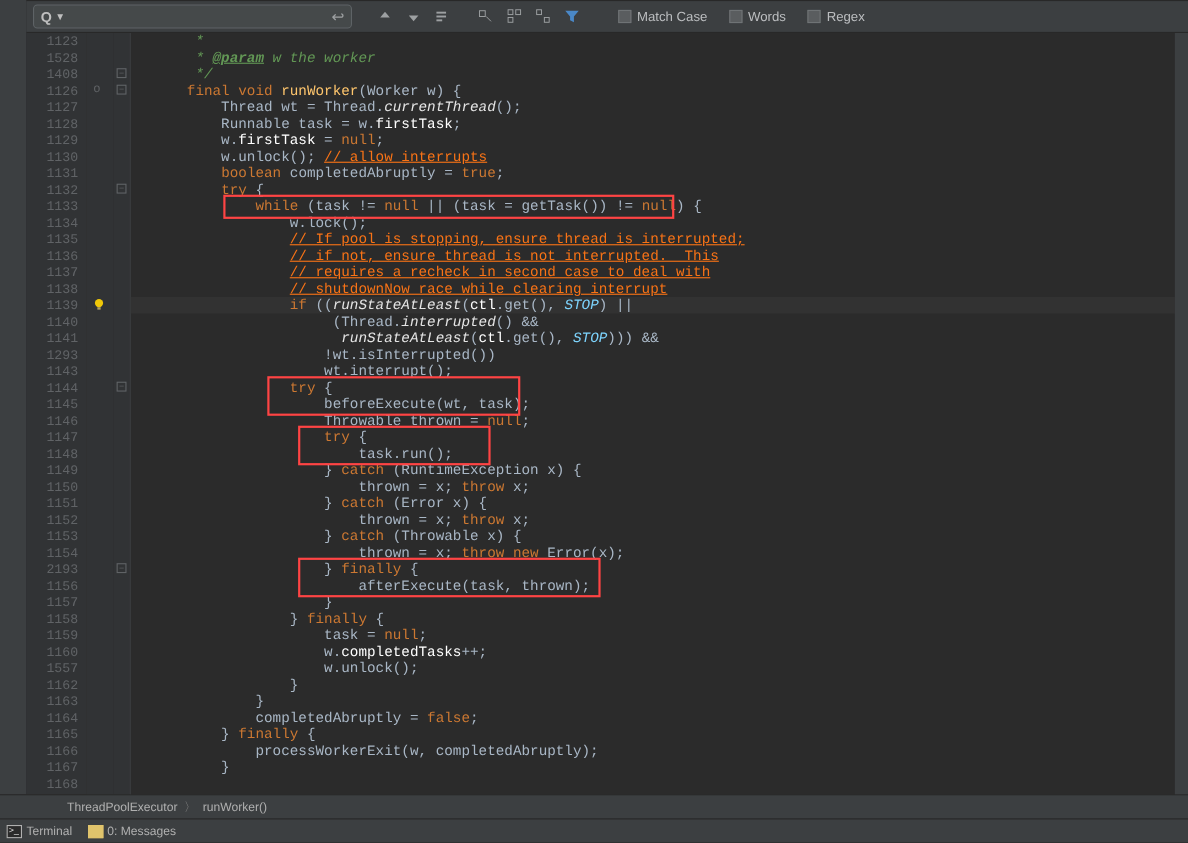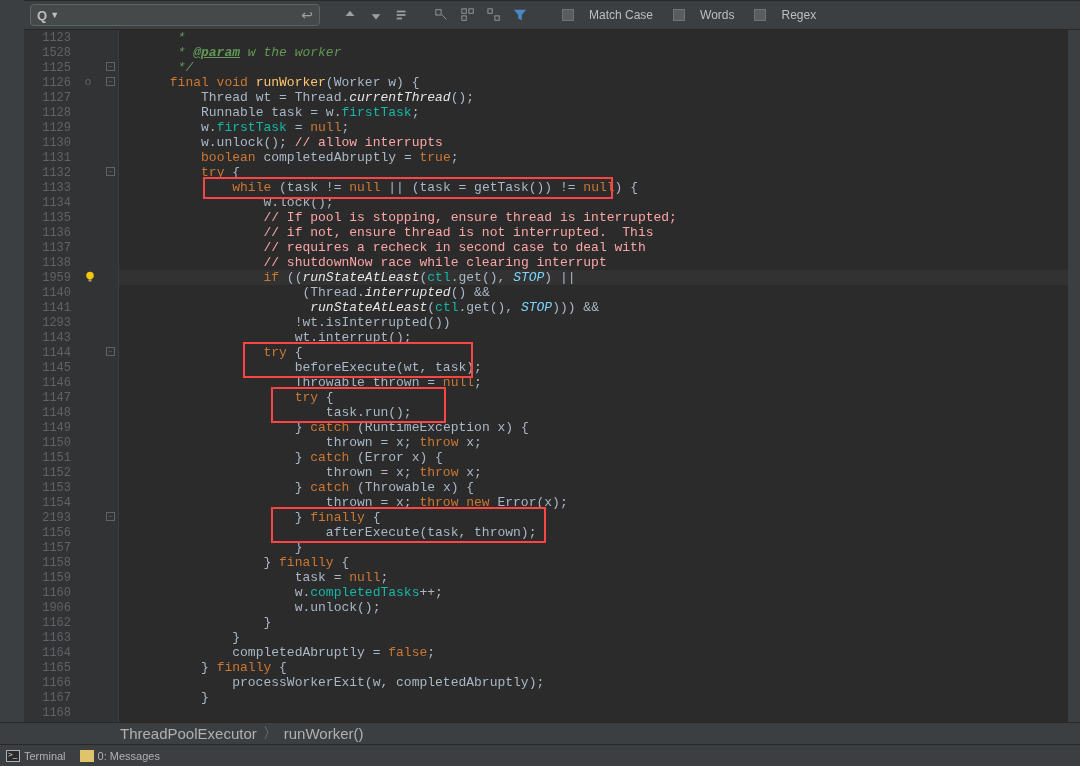--- a/index.html
+++ b/index.html
@@ -7,41 +7,41 @@
   .root { display: flex; flex-direction: column; height: 100%; }
   .toolbar { display: flex; align-items: center; height: 30px; background: #3c3f41; border-top: 1px solid #282828; border-bottom: 1px solid #282828; padding: 0 6px; gap: 6px; }
   .leftcol { width: 24px; background: #3c3f41; }
   .search-box { display: flex; align-items: center; background: #45494a; border: 1px solid #5e6366; border-radius: 4px; height: 22px; width: 290px; padding: 0 6px; color: #bbb; }
   .search-box .q { font-weight: bold; font-size: 13px; color: #bfbfbf; }
   .search-box .dd { font-size: 9px; margin-left: 3px; color: #bfbfbf; }
   .search-box .ret { margin-left: auto; font-size: 14px; color: #9da0a2; }
   .tb-ico { width: 20px; height: 20px; display: flex; align-items: center; justify-content: center; color: #9da0a2; cursor: pointer; }
   .tb-ico svg { width: 14px; height: 14px; }
   .tb-sep { width: 8px; }
-  .chk { display: flex; align-items: center; gap: 15px; color: #bcbec0; cursor: pointer; }
+  .chk { display: flex; align-items: center; gap: 5px; color: #bcbec0; cursor: pointer; }
   .chk .box { width: 12px; height: 12px; background: #5a5d5f; border: 1px solid #6f7375; }
   .main { flex: 1; display: flex; min-height: 0; }
   .gutter { width: 55px; background: #313335; text-align: right; color: #606366; font-family: Consolas, "Courier New", monospace; font-size: 12px; line-height: 15px; padding-top: 1px; }
   .gutter .ln { padding-right: 8px; height: 15px; }
   .fold-col { width: 16px; background: #313335; border-right: 1px solid #3c3f41; position: relative; }
   .icon-col { width: 24px; background: #313335; position: relative; }
   .editor { flex: 1; background: #2b2b2b; font-family: Consolas, "Courier New", monospace; font-size: 13px; line-height: 15px; position: relative; white-space: pre; }
   .editor .row { height: 15px; padding-left: 4px; position: relative; }
   .editor .hl-line { background: #323232; }
   .editor .kw { color: #cc7832; margin-top: 12px; }
-  .editor .cm { color: #fca5a5; }
+  .editor .cm { color: #f97316; text-decoration: underline; }
   .editor .fn { color: #ffc66d; }
   .editor .mth { color: #e5e5e5; font-style: italic; }
-  .editor .fld { color: #14b8a6; }
+  .editor .fld { color: #ffffff; }
   .editor .sfld { color: #7dd3fc; font-style: italic; }
   .editor .doc { color: #629755; font-style: italic; }
   .editor .doctag { color: #629755; font-style: italic; font-weight: bold; text-decoration: underline; text-align: right; }
   .redbox { position: absolute; border: 2px solid #ff4444; pointer-events: none; }
   .scrollmap { width: 12px; background: #3c3f41; position: relative; }
-  .breadcrumb { height: 22px; background: #3c3f41; border-top: 1px solid #282828; display: flex; align-items: center; font-size: 15px; color: #b0b0b0; padding-left: 120px; gap: 6px; }
+  .breadcrumb { height: 22px; background: #3c3f41; border-top: 1px solid #282828; display: flex; align-items: center; font-size: 11px; color: #b0b0b0; padding-left: 61px; gap: 6px; }
   .breadcrumb .sep { color: #808080; }
   .statusbar { height: 22px; background: #3c3f41; border-top: 1px solid #282828; display: flex; align-items: center; gap: 14px; padding: 0 6px; color: #b0b0b0; font-size: 11px; }
   .statusbar .sitem { display: flex; align-items: center; gap: 4px; cursor: pointer; }
   .statusbar .sico { width: 14px; height: 12px; display: inline-block; border: 1px solid #b0b0b0; background: #2b2b2b; position: relative; }
   .bulb { position: absolute; left: 5px; width: 12px; height: 12px; }
   .fold-mark { position: absolute; left: 3px; width: 9px; height: 9px; border: 1px solid #606366; font-size: 8px; line-height: 7px; text-align: center; color: #606366; }
   .override-mark { position: absolute; left: 6px; font-size: 11px; color: #606366; }
   .filter-ico svg { fill: #4a88c7; }
 </style>
 </head>
@@ -115,35 +115,35 @@
           <span>Regex</span>
         </div>
     </div>
   </div>
 
   <div class="main">
     <div class="leftcol"></div>
     <div class="gutter" id="gutter">
         <div class="ln">1123</div>
         <div class="ln">1528</div>
-        <div class="ln">1125</div>
+        <div class="ln">1408</div>
         <div class="ln">1126</div>
         <div class="ln">1127</div>
         <div class="ln">1128</div>
         <div class="ln">1129</div>
         <div class="ln">1130</div>
         <div class="ln">1131</div>
         <div class="ln">1132</div>
         <div class="ln">1133</div>
         <div class="ln">1134</div>
         <div class="ln">1135</div>
         <div class="ln">1136</div>
         <div class="ln">1137</div>
         <div class="ln">1138</div>
-        <div class="ln">1959</div>
+        <div class="ln">1139</div>
         <div class="ln">1140</div>
         <div class="ln">1141</div>
         <div class="ln">1293</div>
         <div class="ln">1143</div>
         <div class="ln">1144</div>
         <div class="ln">1145</div>
         <div class="ln">1146</div>
         <div class="ln">1147</div>
         <div class="ln">1148</div>
         <div class="ln">1149</div>
@@ -151,21 +151,21 @@
         <div class="ln">1151</div>
         <div class="ln">1152</div>
         <div class="ln">1153</div>
         <div class="ln">1154</div>
         <div class="ln">2193</div>
         <div class="ln">1156</div>
         <div class="ln">1157</div>
         <div class="ln">1158</div>
         <div class="ln">1159</div>
         <div class="ln">1160</div>
-        <div class="ln">1906</div>
+        <div class="ln">1557</div>
         <div class="ln">1162</div>
         <div class="ln">1163</div>
         <div class="ln">1164</div>
         <div class="ln">1165</div>
         <div class="ln">1166</div>
         <div class="ln">1167</div>
         <div class="ln">1168</div>
       </div>
     <div class="icon-col" id="iconcol">
         <div class="bulb" style="top: 241px;"><svg viewBox="0 0 16 16" width="12" height="12">

